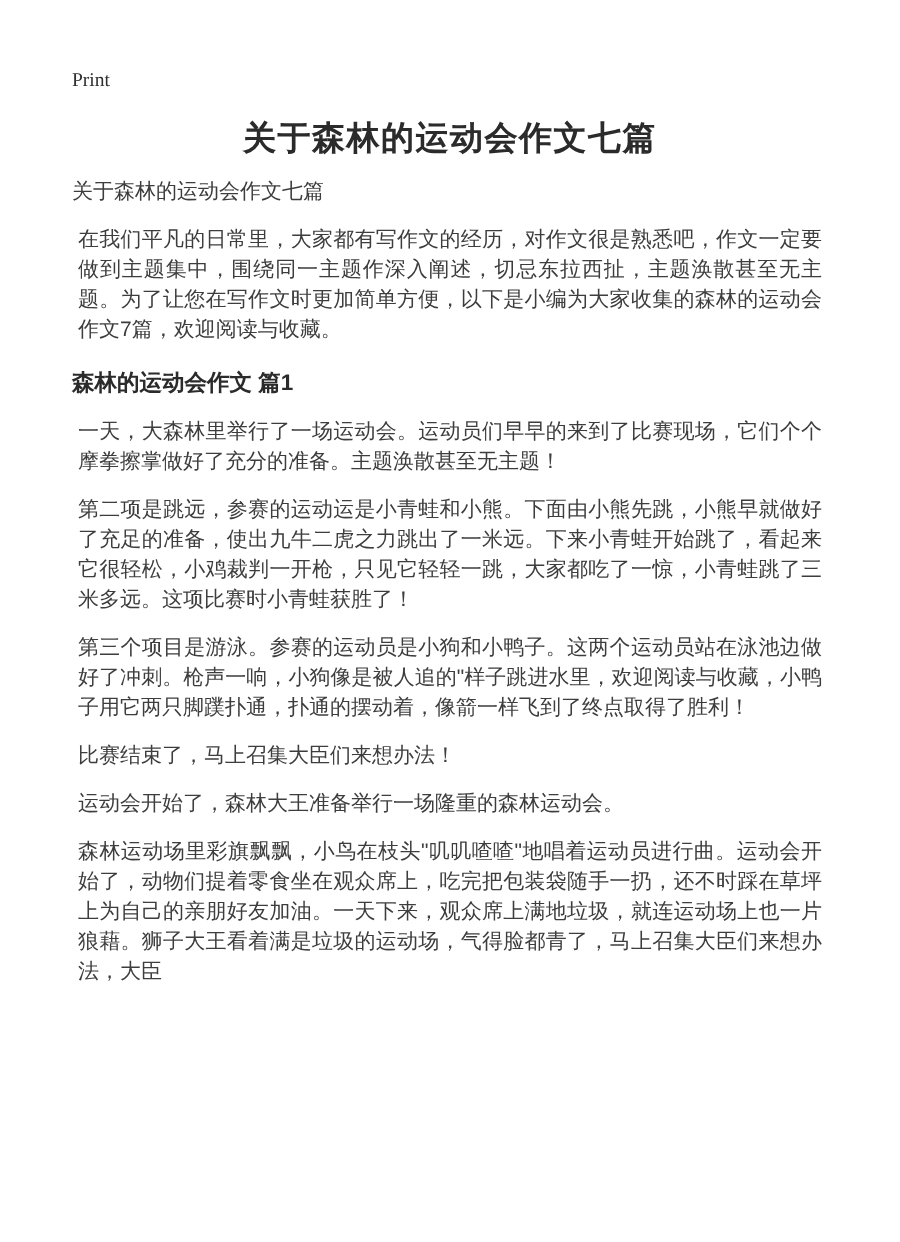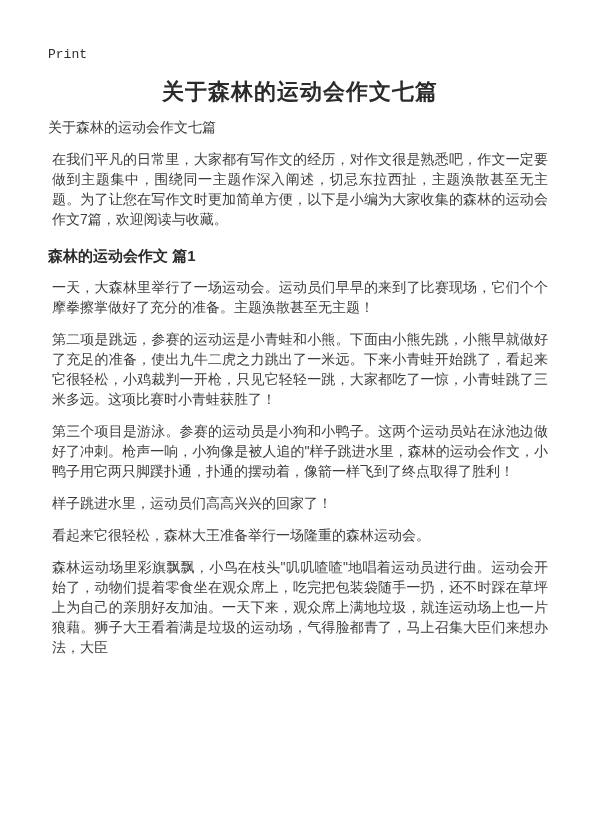--- a/index.html
+++ b/index.html
@@ -14,21 +14,21 @@
     color: #3d3d3d;
   }
   .page {
     width: 600px;
     height: 828px;
     padding: 44px 48px 0 48px;
     background: #ffffff;
   }
   .print-link {
     display: inline-block;
-    font-family: Liberation Mono, monospace;
+    font-family: Liberation Serif, serif;
     font-size: 13px;
     line-height: 15px;
     color: #2f2f2f;
     text-decoration: none;
     cursor: pointer;
   }
   h1.doc-title {
     margin-top: 17px;
     font-size: 22px;
     line-height: 26px;
@@ -68,20 +68,20 @@
   <h1 class="doc-title">关于森林的运动会作文七篇</h1>
 
   <p class="subtitle">关于森林的运动会作文七篇</p>
 
   <p class="para">在我们平凡的日常里，大家都有写作文的经历，对作文很是熟悉吧，作文一定要做到主题集中，围绕同一主题作深入阐述，切忌东拉西扯，主题涣散甚至无主题。为了让您在写作文时更加简单方便，以下是小编为大家收集的森林的运动会作文7篇，欢迎阅读与收藏。</p>
 
   <h2 class="section-heading">森林的运动会作文 篇1</h2>
 
   <p class="para">一天，大森林里举行了一场运动会。运动员们早早的来到了比赛现场，它们个个摩拳擦掌做好了充分的准备。主题涣散甚至无主题！</p>
   <p class="para">第二项是跳远，参赛的运动运是小青蛙和小熊。下面由小熊先跳，小熊早就做好了充足的准备，使出九牛二虎之力跳出了一米远。下来小青蛙开始跳了，看起来它很轻松，小鸡裁判一开枪，只见它轻轻一跳，大家都吃了一惊，小青蛙跳了三米多远。这项比赛时小青蛙获胜了！</p>
-  <p class="para">第三个项目是游泳。参赛的运动员是小狗和小鸭子。这两个运动员站在泳池边做好了冲刺。枪声一响，小狗像是被人追的"样子跳进水里，森林的运动会作文，小鸭子用它两只脚蹼扑通，扑通的摆动着，像箭一样飞到了终点取得了胜利！</p>
-  <p class="para">样子跳进水里，运动员们高高兴兴的回家了！</p>
+  <p class="para">第三个项目是游泳。参赛的运动员是小狗和小鸭子。这两个运动员站在泳池边做好了冲刺。枪声一响，小狗像是被人追的"样子跳进水里，欢迎阅读与收藏，小鸭子用它两只脚蹼扑通，扑通的摆动着，像箭一样飞到了终点取得了胜利！</p>
+  <p class="para">比赛结束了，马上召集大臣们来想办法！</p>
 
 
-  <p class="para">看起来它很轻松，森林大王准备举行一场隆重的森林运动会。</p>
+  <p class="para">运动会开始了，森林大王准备举行一场隆重的森林运动会。</p>
   <p class="para">森林运动场里彩旗飘飘，小鸟在枝头"叽叽喳喳"地唱着运动员进行曲。运动会开始了，动物们提着零食坐在观众席上，吃完把包装袋随手一扔，还不时踩在草坪上为自己的亲朋好友加油。一天下来，观众席上满地垃圾，就连运动场上也一片狼藉。狮子大王看着满是垃圾的运动场，气得脸都青了，马上召集大臣们来想办法，大臣</p>
 
 </div>
 
 </body></html>

